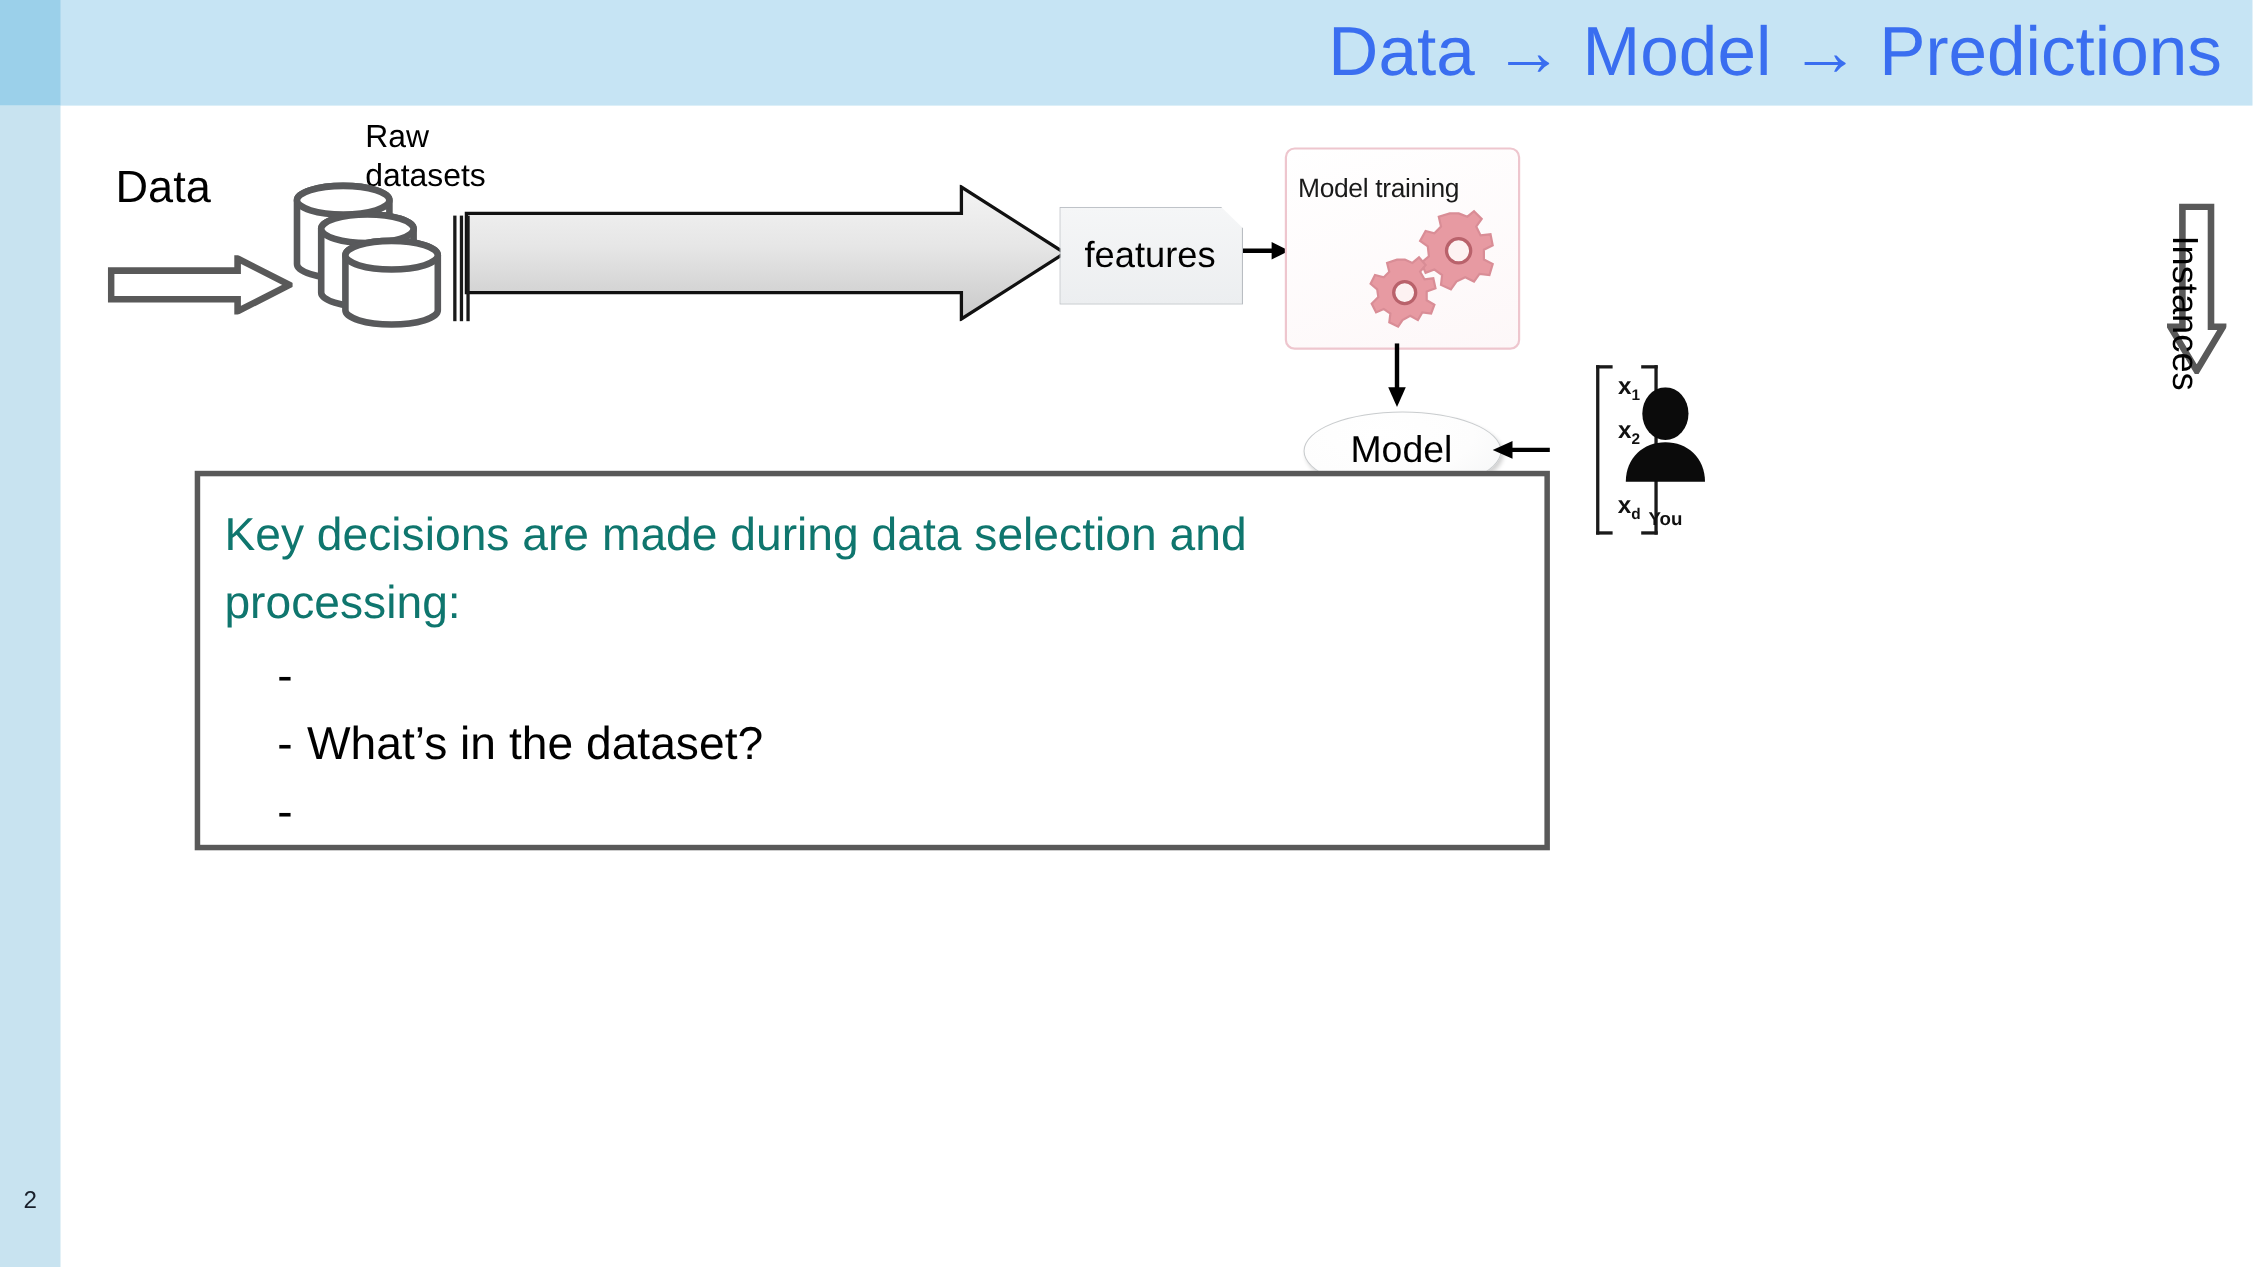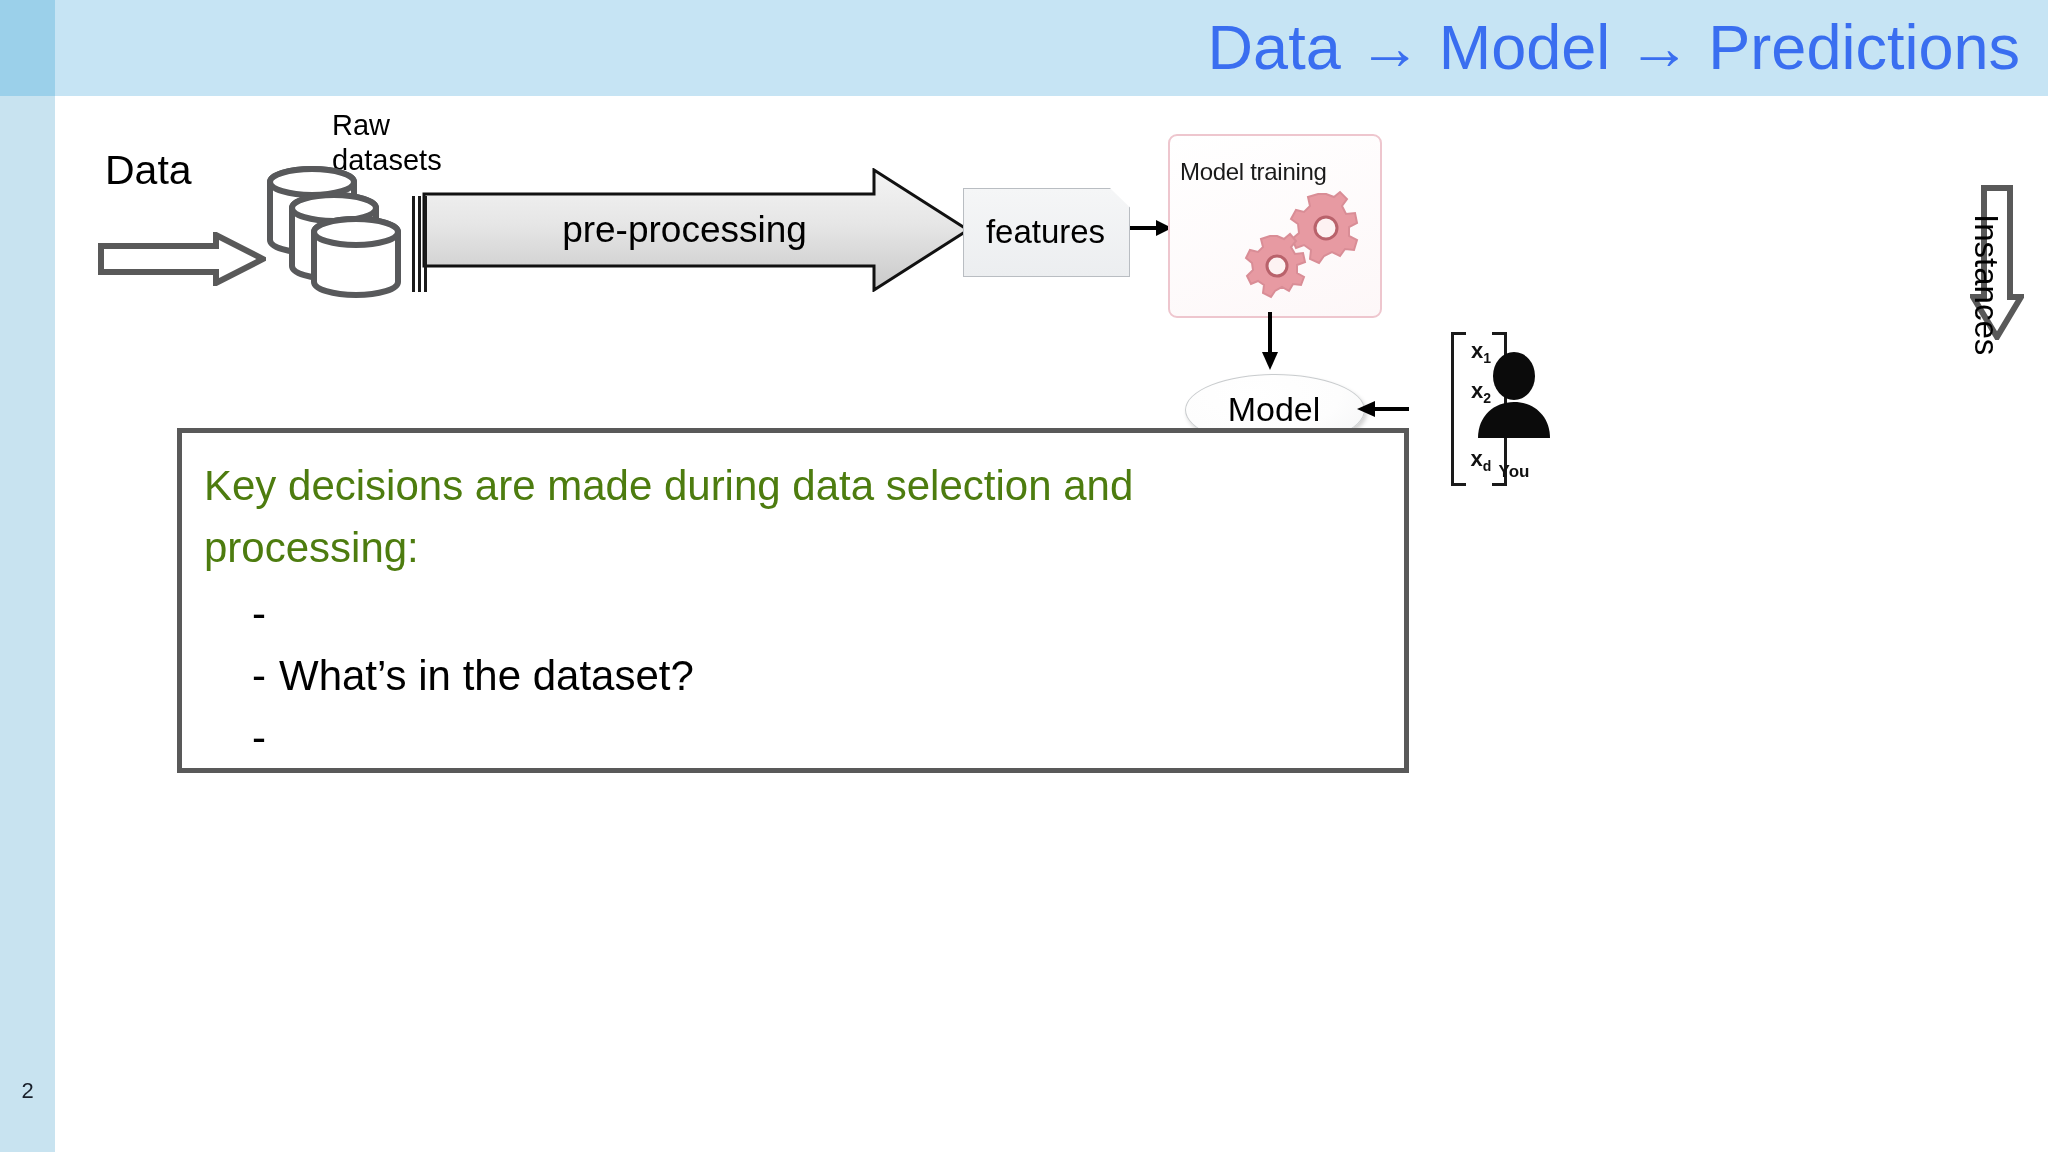--- a/index.html
+++ b/index.html
@@ -169,21 +169,21 @@
 
   
   .keybox{
     position:absolute;left:177px;top:428px;width:1232px;height:345px;
     border:5px solid #595959;
     background:#ffffff;
     box-sizing:border-box;
   }
   .keybox-inner{padding:22px 0 0 22px;}
   .keybox .lead{
-    font-size:42px;line-height:62px;color:#4d7c0f;
+    font-size:42px;line-height:62px;color:#0f766e;
     font-family:"Liberation Sans", sans-serif;
     max-width:1070px;
   }
   .keybox .bullets{margin-top:4px;}
   .keybox .bullets .row{
     display:flex;align-items:flex-start;
     font-size:42px;line-height:62px;color:#000;
     font-family:"Liberation Sans", sans-serif;
   }
   .keybox .bullets .row .dash{width:75px;padding-left:48px;box-sizing:border-box;}
@@ -247,21 +247,20 @@
         </linearGradient>
       </defs>
       <polygon points="12,26 462,26 462,2 556,62 462,122 462,98 12,98" fill="url(#gradArrow)" stroke="#111111" stroke-width="3"></polygon>
     </svg>
   </div>
   <div class="preproc-bars">
     <span style="left:0px;"></span>
     <span style="left:6px;"></span>
     <span style="left:12px;"></span>
   </div>
-  <div class="preproc-label">pre-processing</div>
 
   <div class="features-box"></div>
   <div class="features-label">features</div>
 
   <div class="arr-feat-train">
     <svg width="42" height="32" viewBox="0 0 42 32">
       <line x1="0" y1="16" x2="30" y2="16" stroke="#000" stroke-width="4"></line>
       <polygon points="42,16 26,8 26,24" fill="#000"></polygon>
     </svg>
   </div>

